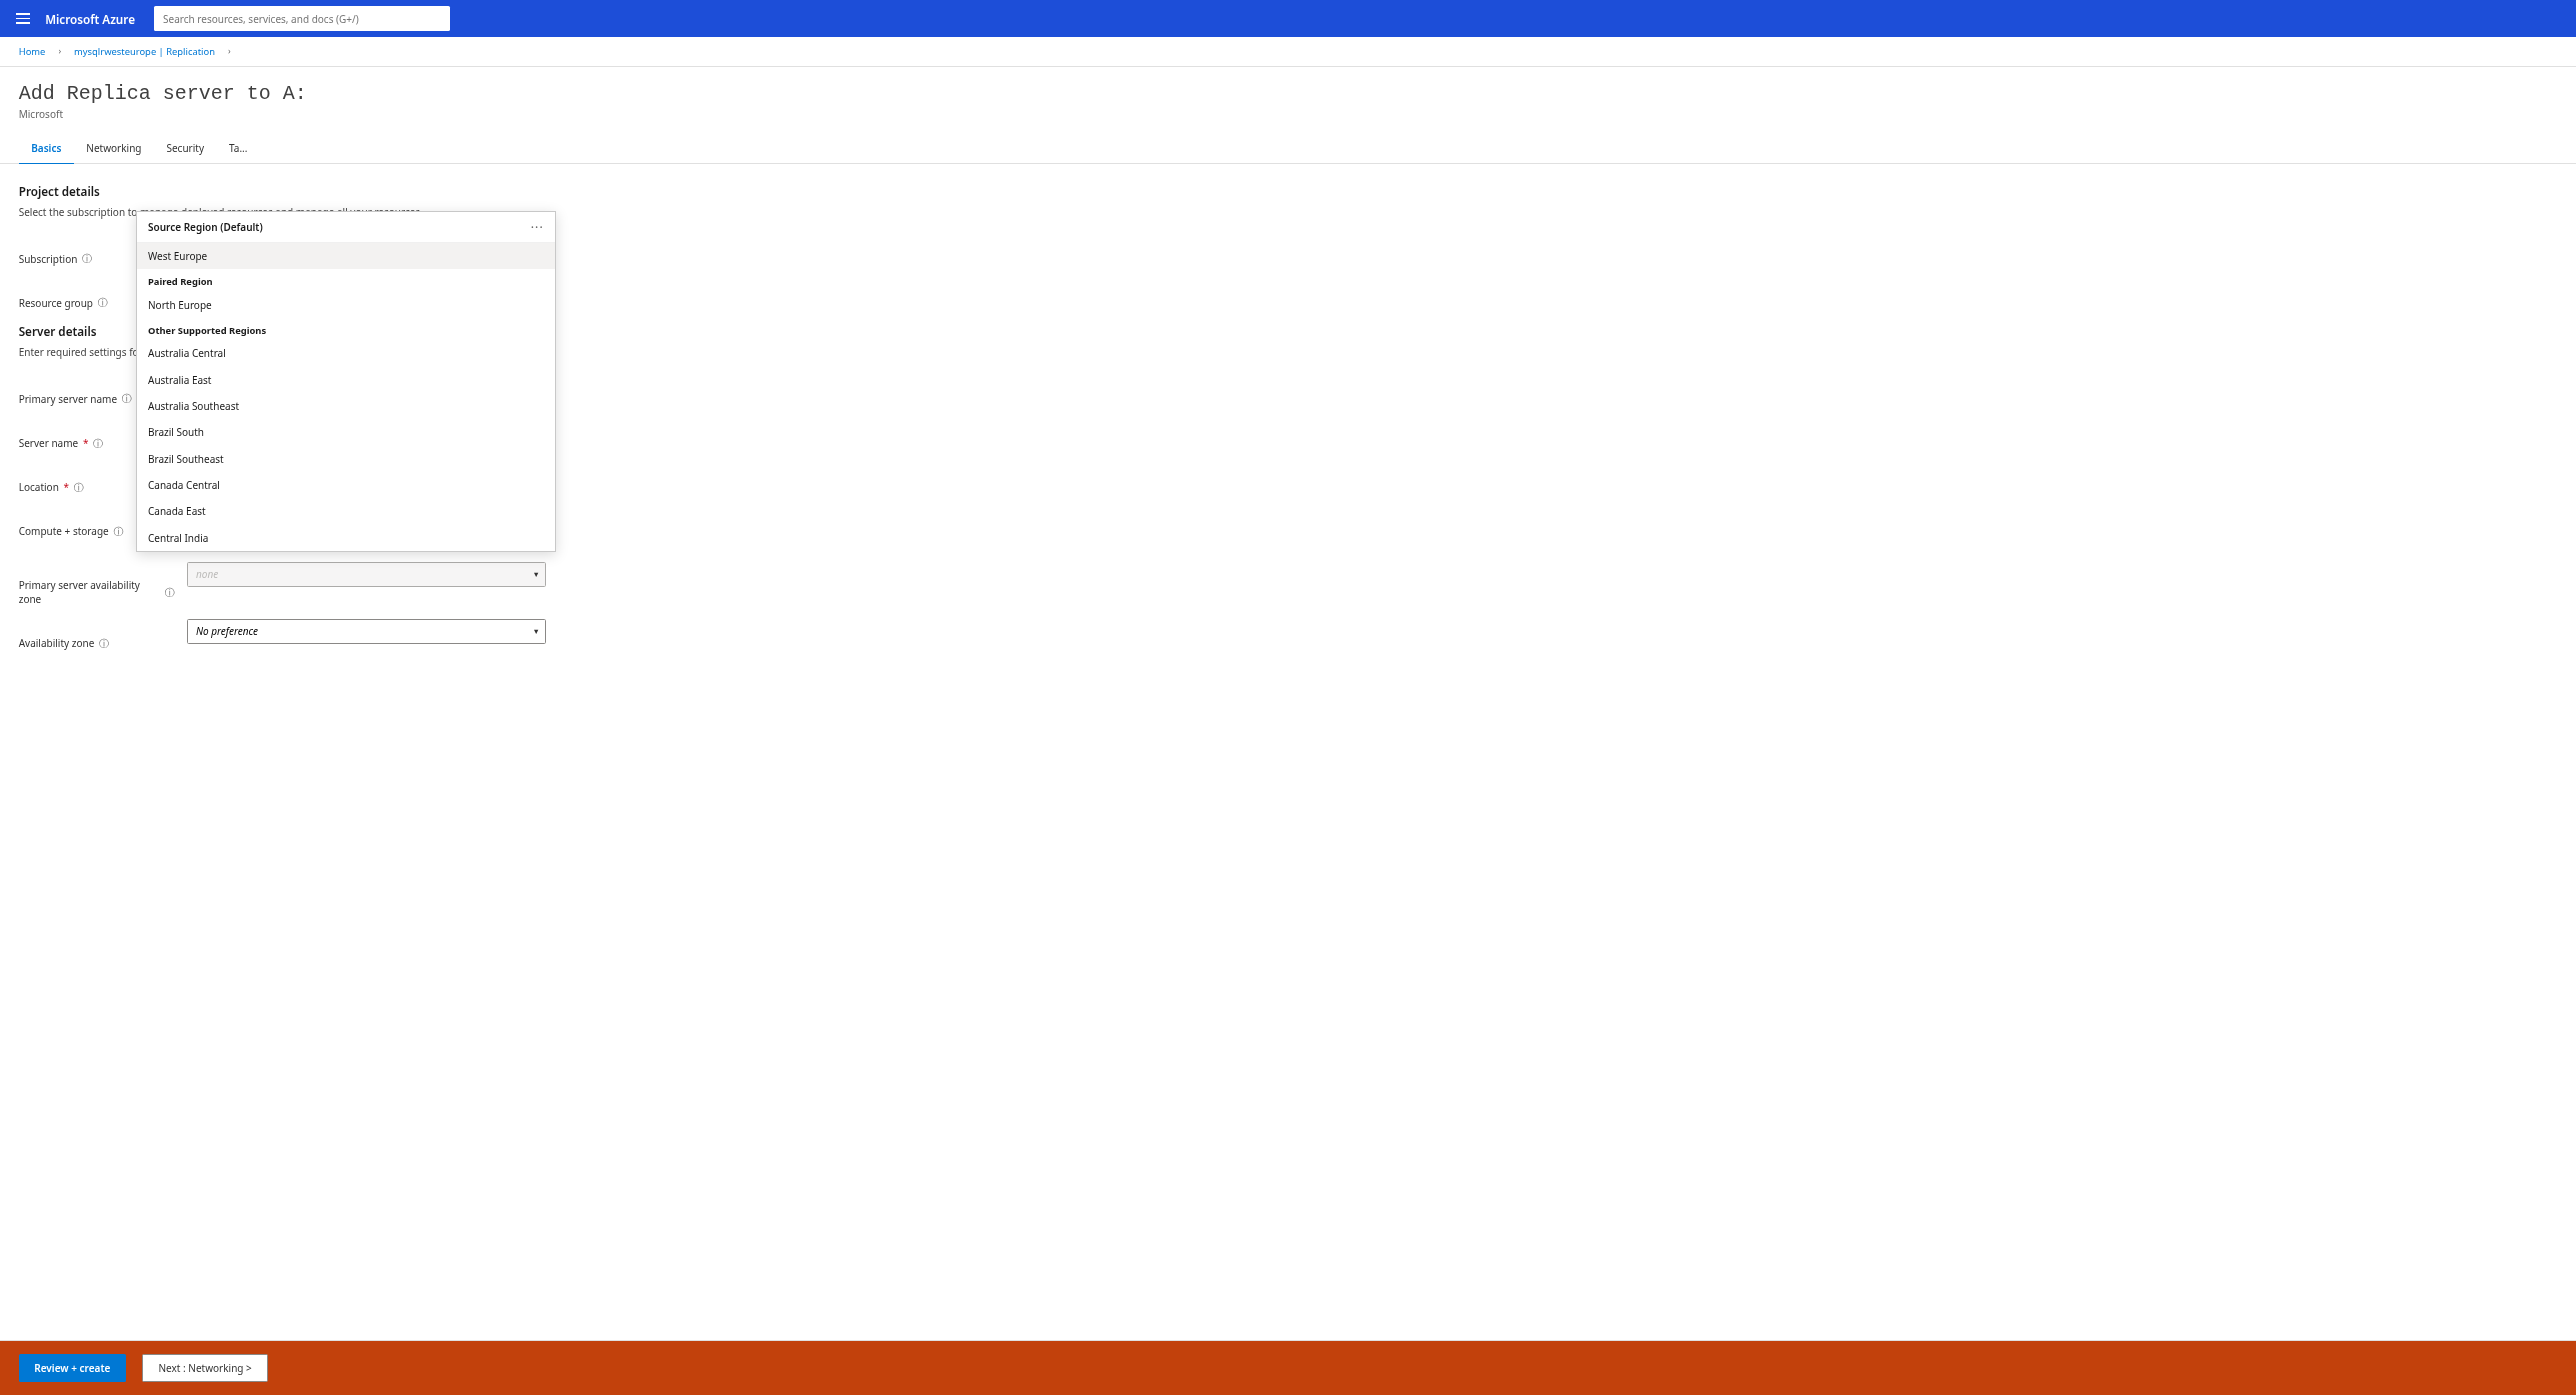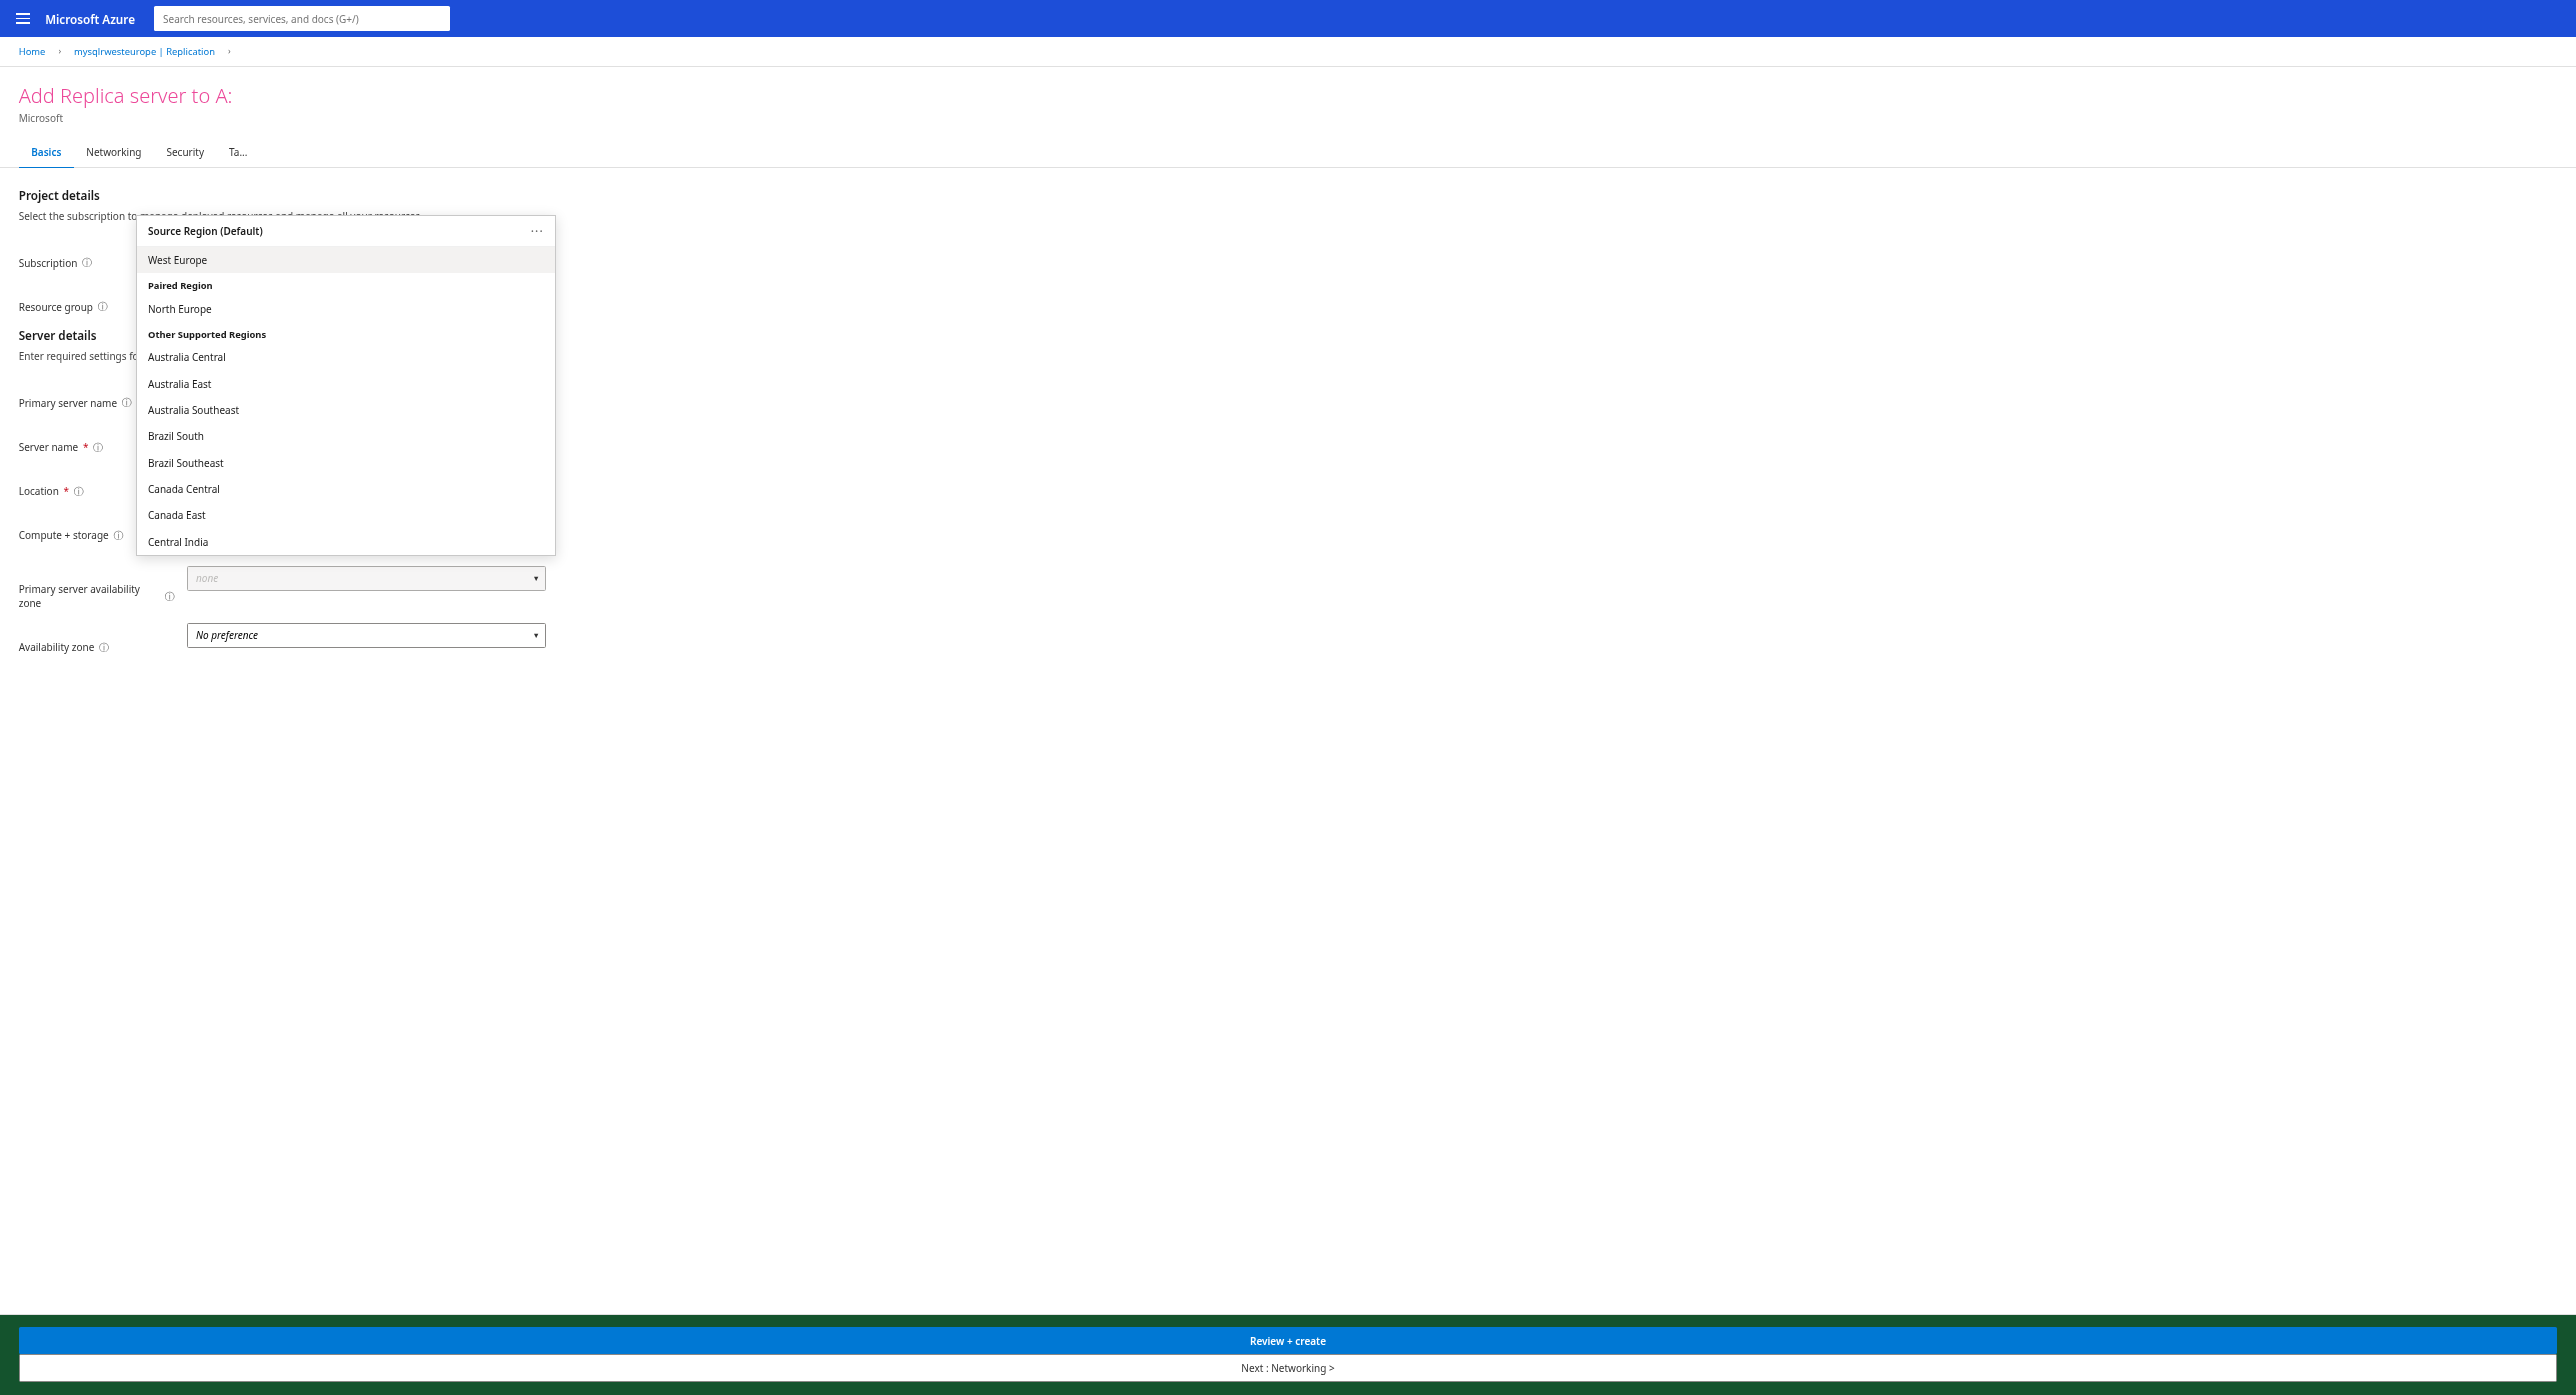--- a/index.html
+++ b/index.html
@@ -65,21 +65,22 @@
       display: flex;
       flex-direction: column;
     }
 
     .page-header {
       padding: 15.6px 18.7px 0;
     }
     .page-title {
       font-size: 20px;
       font-weight: 300;
-      color: #ec4899;
+      color: #404040;
+      font-family: Liberation Mono, monospace;
     }
     .page-subtitle {
       font-size: 10px;
       color: #666;
       margin-top: 1.6px;
     }
 
     
     .tabs {
       display: flex;
@@ -252,23 +253,22 @@
       font-size: 9.4px;
       font-weight: 700;
       color: #1a1a1a;
     }
 
     
     .bottom-bar {
       border-top: 0.8px solid #e0e0e0;
       padding: 12.5px 18.7px;
       display: flex;
-      gap: 0;
-      background: #14532d;
-      flex-direction: column;
+      gap: 16px;
+      background: #c2410c;
     }
     .btn-primary {
       background: #0078d4;
       color: white;
       border: none;
       padding: 6.2px 15.6px;
       font-size: 10px;
       border-radius: 1.6px;
       cursor: pointer;
       font-weight: 600;

